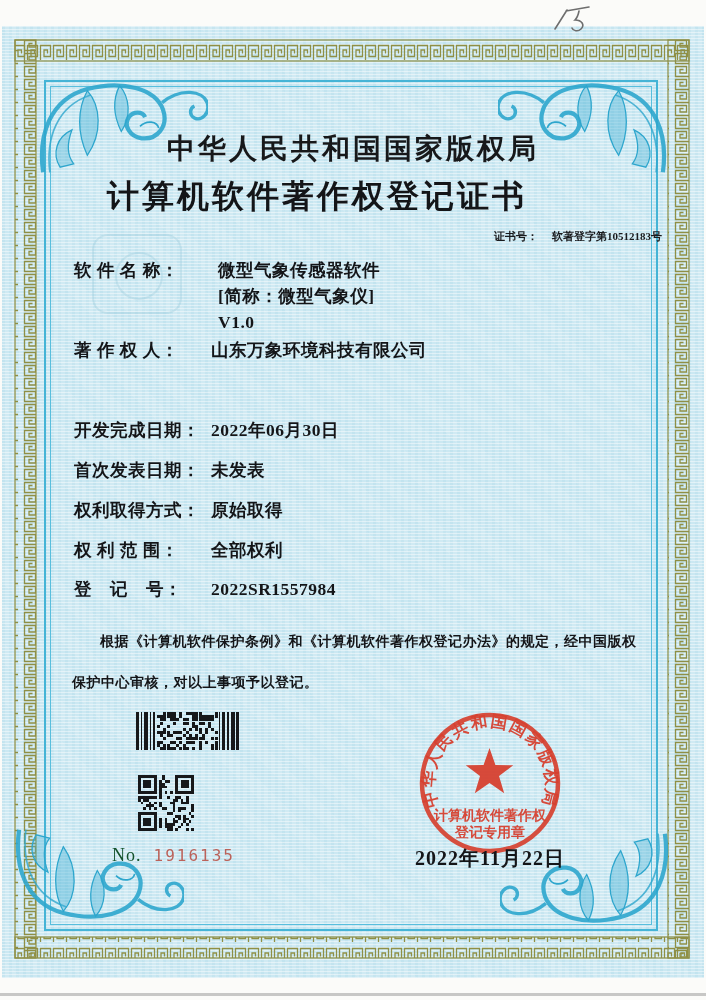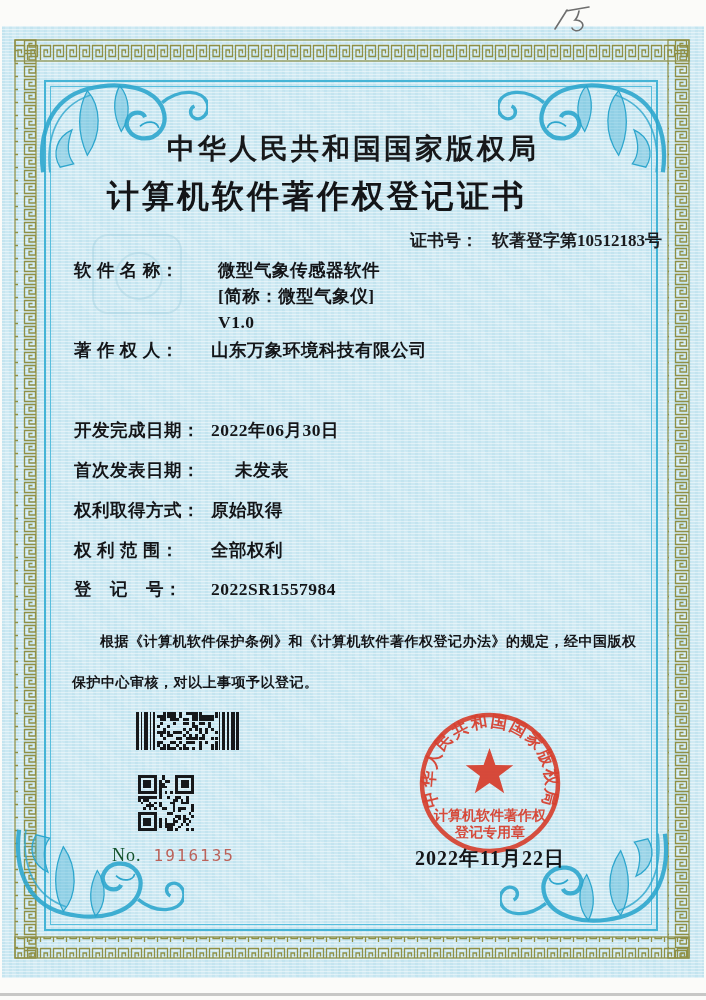--- a/index.html
+++ b/index.html
@@ -31,36 +31,36 @@
   .fl-br{left:500px;top:830px;transform:scale(-1,-1);}
 
   
   .pencil{position:absolute;left:545px;top:3px;}
 
   
   .authority{position:absolute;left:0;top:130px;width:706px;text-align:center;
     font-size:28px;font-weight:700;letter-spacing:3px;color:#17181a;}
   .cert-title{position:absolute;left:0;top:175px;width:634px;text-align:center;
     font-size:32px;font-weight:700;letter-spacing:3px;color:#141518;}
-  .cert-no{position:absolute;top:229px;right:68px;font-size:17px;font-weight:700;color:#1a1b1e;}
+  .cert-no{position:absolute;top:229px;right:68px;font-size:11px;font-weight:700;color:#1a1b1e;}
   .cert-no .cv{margin-left:14px;}
 
   
   .emblem{position:absolute;left:92px;top:234px;width:86px;height:76px;border-radius:16px;
     border:2px solid rgba(150,200,216,.6);opacity:.55;pointer-events:none;}
   .emblem::after{content:"";position:absolute;left:50%;top:50%;width:44px;height:44px;margin:-22px 0 0 -22px;
     border-radius:50%;border:2px solid rgba(150,200,216,.6);}
 
   
   .row{position:absolute;left:74px;display:flex;align-items:flex-start;
     font-size:17.5px;color:#141518;line-height:26px;}
   .lab{font-weight:700;width:132px;white-space:pre;letter-spacing:.5px;flex:none;}
   .val{margin-left:5px;font-weight:600;letter-spacing:.5px;}
   .val div{white-space:pre;}
-  .r0{top:257px;gap:7px;} .r1{top:337px;} .r2{top:417px;} .r3{top:457px;gap:24px;}
+  .r0{top:257px;gap:7px;} .r1{top:337px;} .r2{top:417px;} .r3{top:457px;}
   .r4{top:497px;} .r5{top:537px;} .r6{top:576px;}
 
   
   .statement{position:absolute;left:72px;top:621px;width:566px;
     font-size:14px;line-height:41px;letter-spacing:.5px;color:#141518;
     text-indent:2em;font-weight:600;}
 
   
   .barcode{position:absolute;left:135px;top:712px;width:104px;height:38px;}
   .qr{position:absolute;left:138px;top:775px;width:56px;height:56px;}

